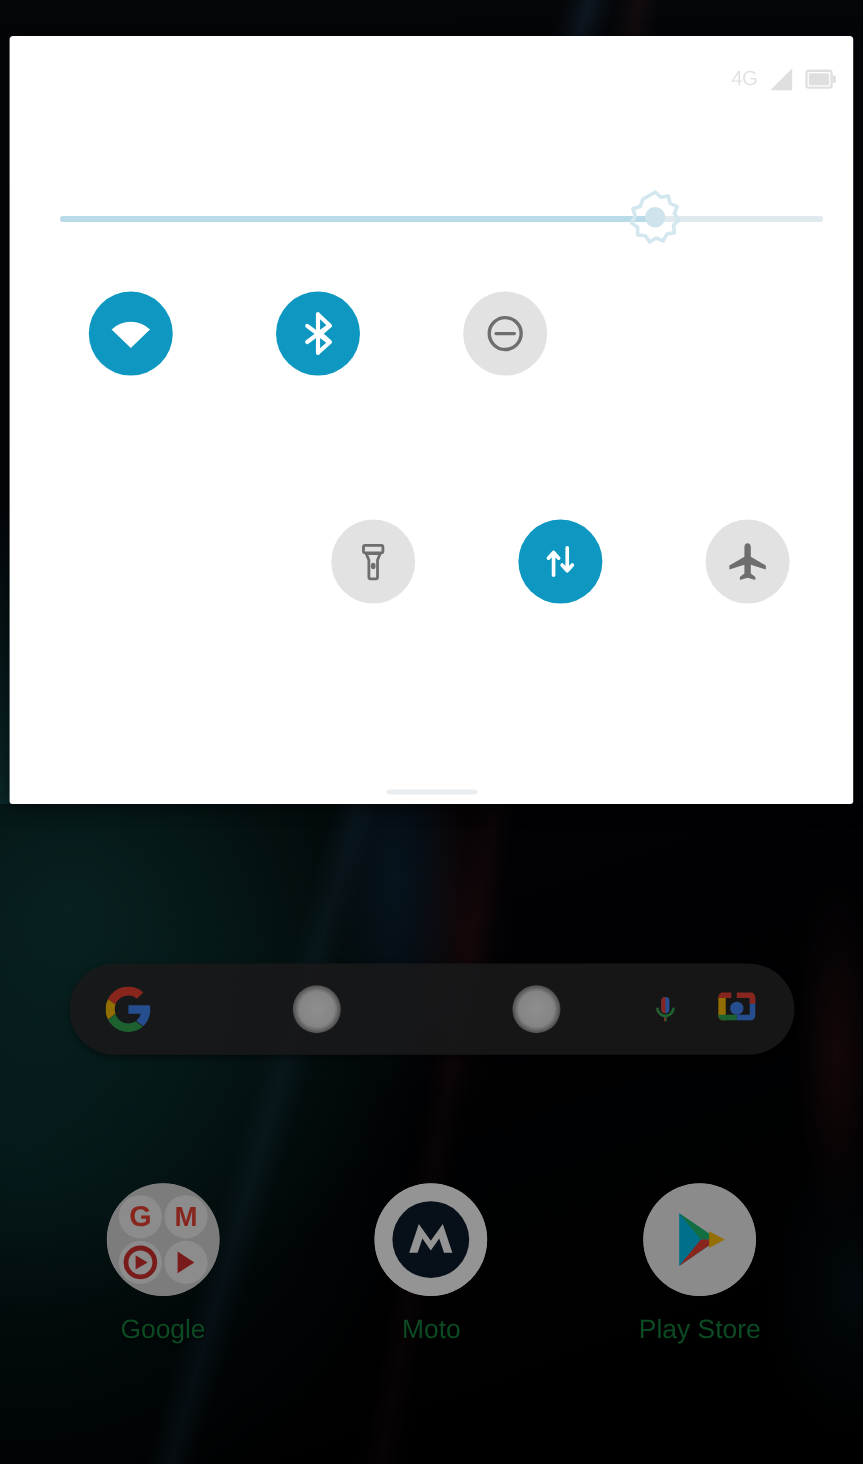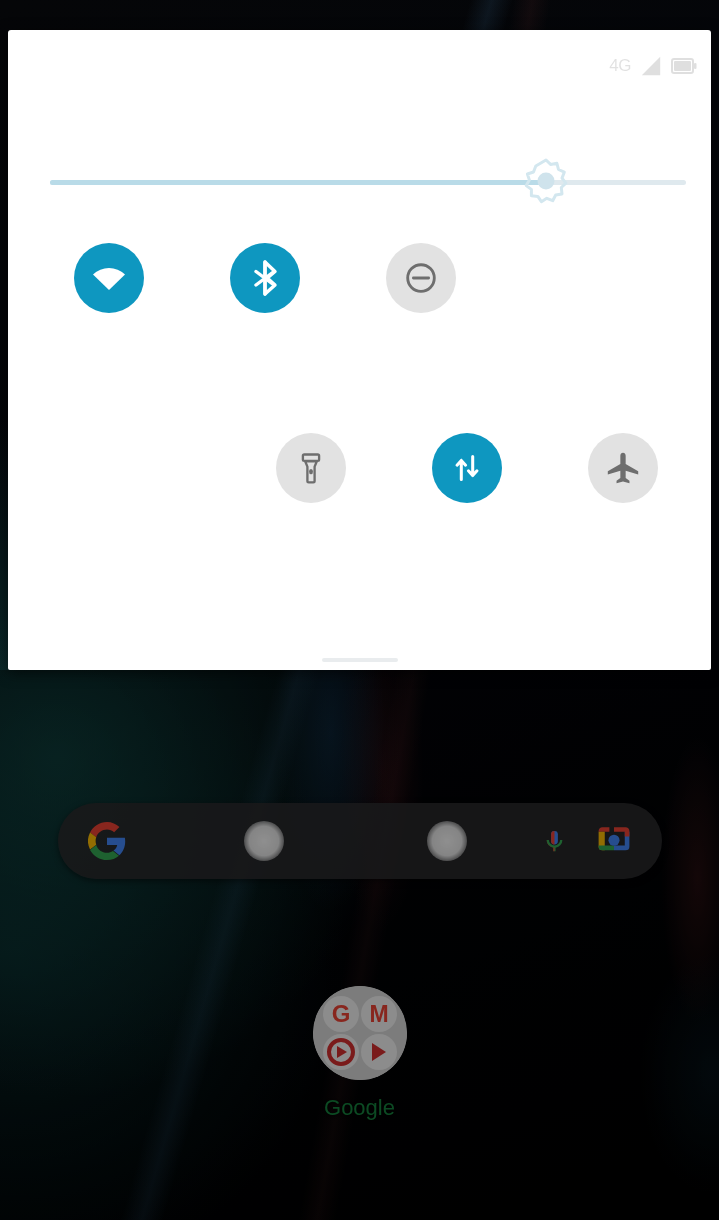--- a/index.html
+++ b/index.html
@@ -184,22 +184,44 @@
           <circle cx="28" cy="66" r="12" fill="none" stroke="#d32f2f" stroke-width="4"></circle>
           <path d="M24 60 l10 6 -10 6z" fill="#d32f2f"></path>
           <circle cx="66" cy="66" r="18" fill="#f1f1f1"></circle>
           <path d="M59 57 l14 9 -14 9z" fill="#d32f2f"></path>
         </svg>
       </div>
       <span class="app-label">Google</span>
     </div>
 
 
-
-
+    <div class="app">
+      <div class="app-icon moto-bg">
+        <svg viewBox="0 0 94 94" width="94" height="94">
+          <circle cx="47" cy="47" r="47" fill="#ffffff"></circle>
+          <circle cx="47" cy="47" r="32" fill="#0d1b2a"></circle>
+          <path d="M29 58 l8 -24 10 14 10 -14 8 24 -7 0 -4 -12 -7 10 -7 -10 -4 12z" fill="#ffffff"></path>
+        </svg>
+      </div>
+      <span class="app-label">Moto</span>
+    </div>
+
+
+    <div class="app">
+      <div class="app-icon white-bg">
+        <svg viewBox="0 0 94 94" width="94" height="94">
+          <circle cx="47" cy="47" r="47" fill="#efefef"></circle>
+          <path d="M30 25 L62 47 L30 69 Z" fill="#00C0F2"></path>
+          <path d="M30 25 L62 47 L48 47 Z" fill="#23C06E"></path>
+          <path d="M30 69 L62 47 L48 47 Z" fill="#EA4335"></path>
+          <path d="M55 40 L68 47 L55 54 Z" fill="#FFC107"></path>
+        </svg>
+      </div>
+      <span class="app-label">Play Store</span>
+    </div>
 
   </div>
 
   <div id="dim-overlay"></div>
 
   <div id="qs-panel">
 
     <div id="status-bar">
       <span class="net-label">4G</span>
       <span class="signal-tri">

